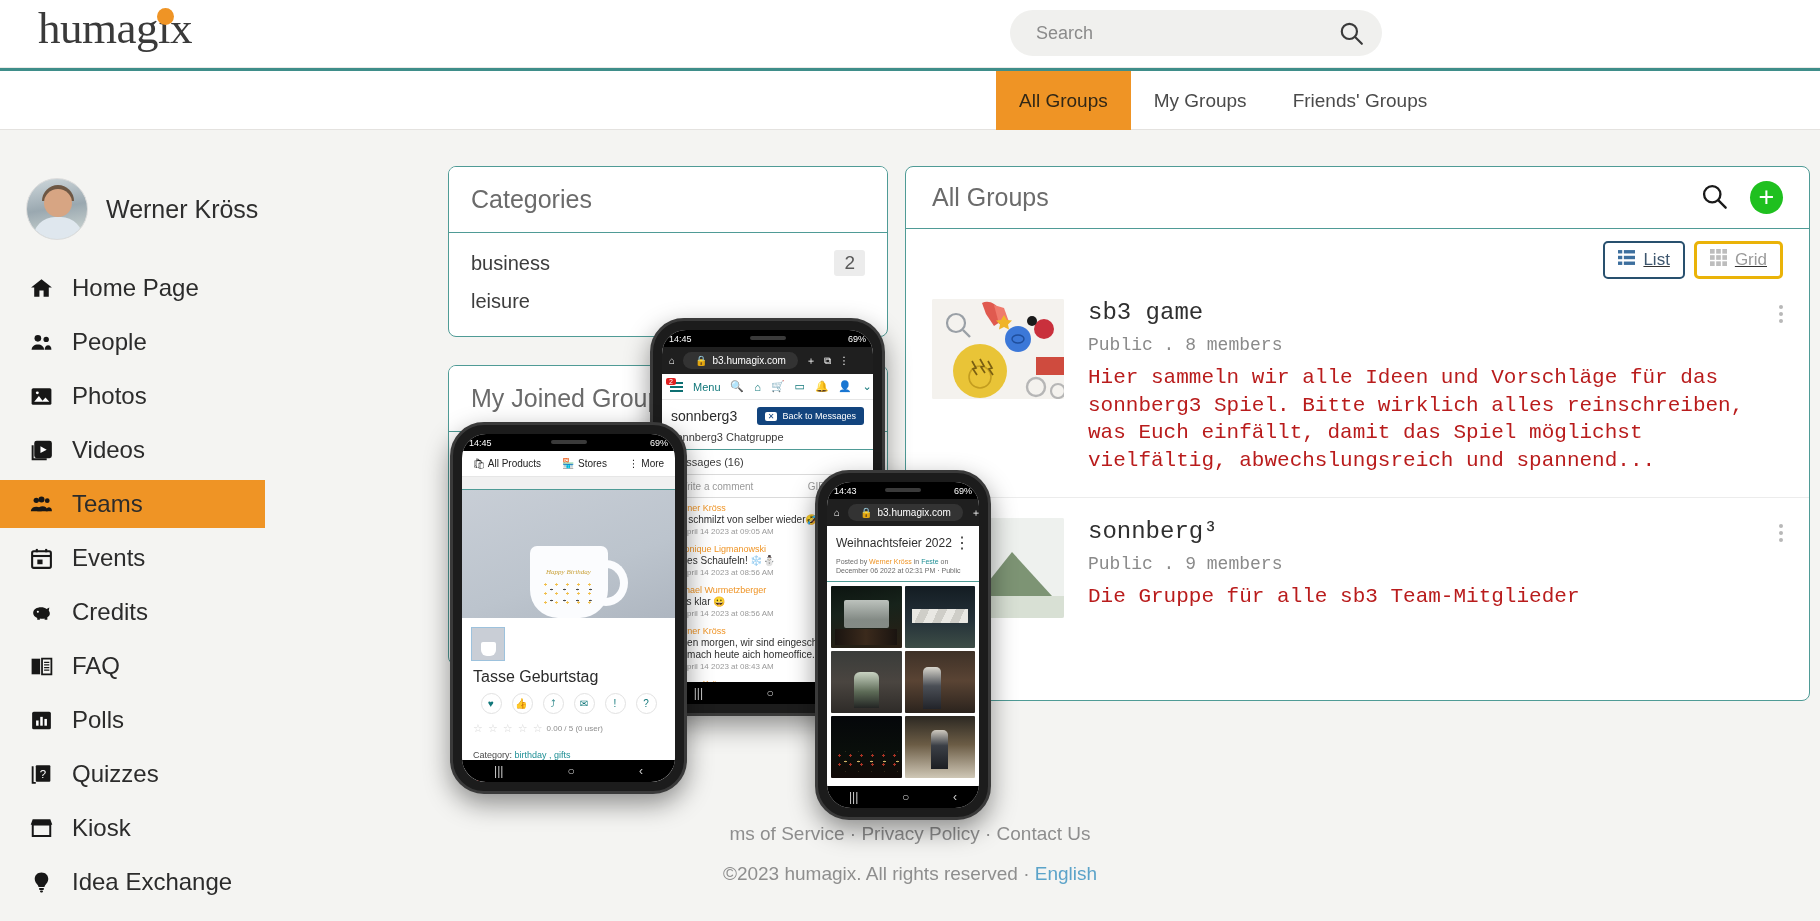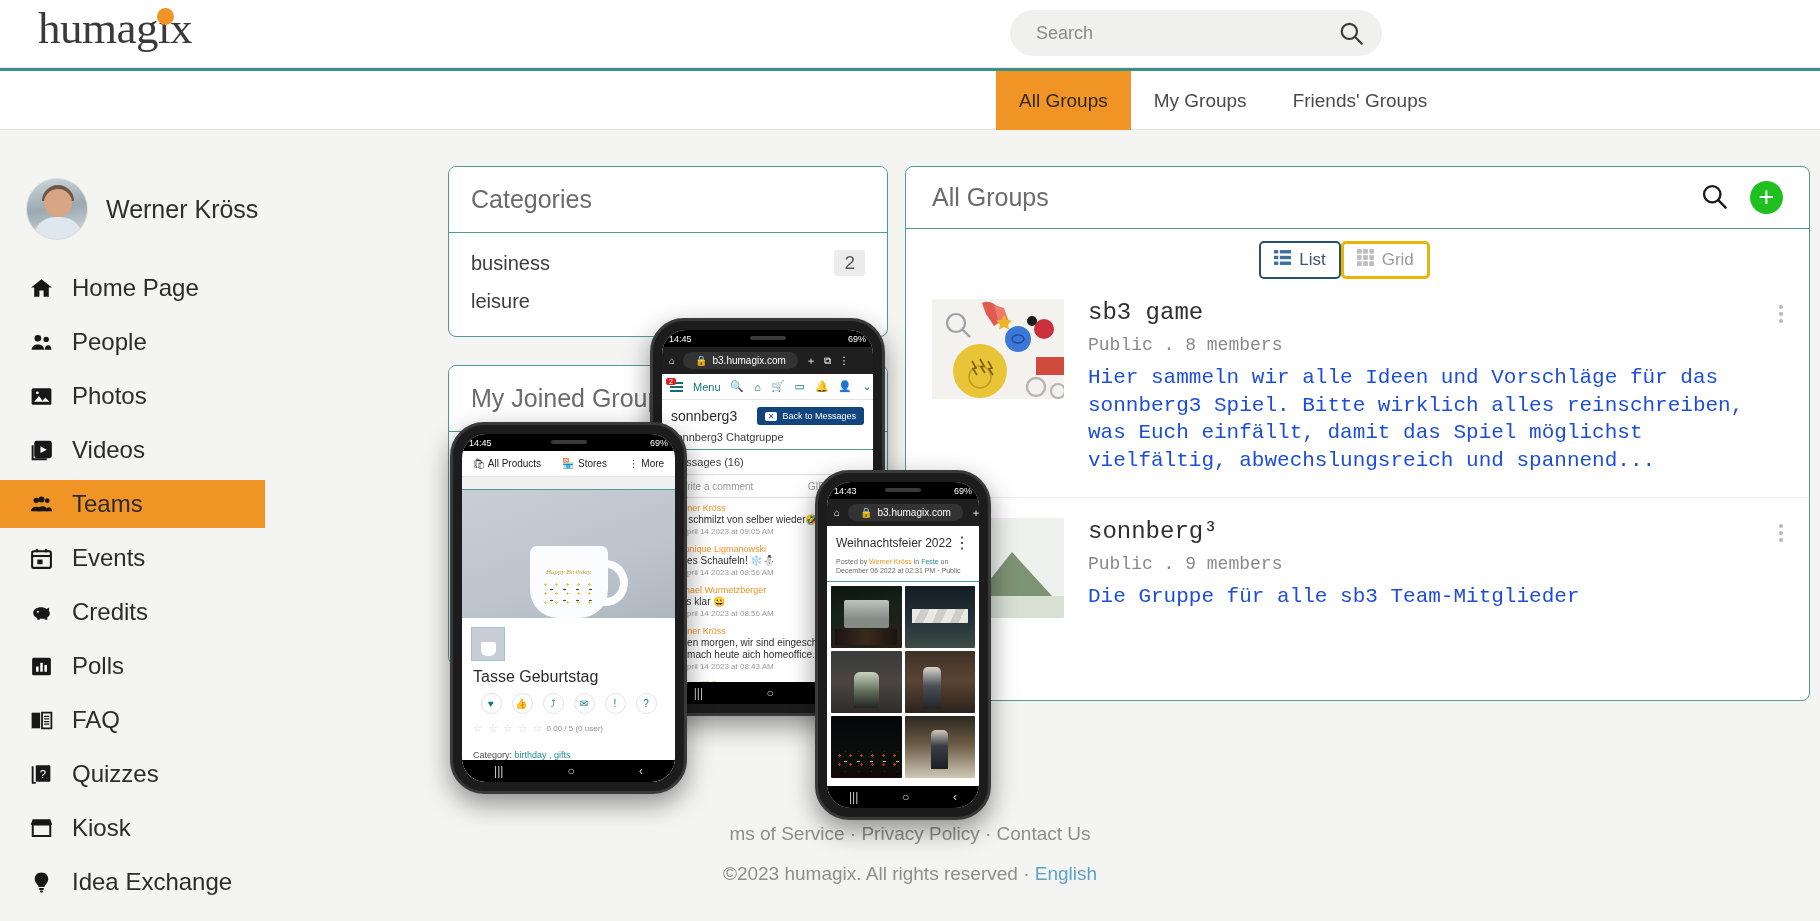--- a/index.html
+++ b/index.html
@@ -125,21 +125,21 @@
     padding:0 26px;
   }
   .groups-title { font-size:25px; color:#6b6b6b; }
   .groups-head-actions { display:flex; align-items:center; gap:22px; }
   .plus-btn {
     width:33px; height:33px; border-radius:50%; background:#1fc01f;
     display:flex; align-items:center; justify-content:center;
     color:#fff; font-size:27px; line-height:1; cursor:pointer;
   }
   .view-toggle {
-    display:flex; justify-content:center; gap:0; padding:12px 26px 0 0;
+    display:flex; justify-content:flex-end; gap:9px; padding:12px 26px 0 0;text-decoration:underline;
   }
   .vt-btn {
     display:flex; align-items:center; gap:8px;
     border:3px solid #eab308; border-radius:5px;
     padding:5px 13px; font-size:17px; color:#9a9a9a; cursor:pointer;
     background:#fff;
   }
   .vt-btn.active { border:2px solid #28506e; color:#3d566e; }
 
   .group-row {
@@ -148,21 +148,21 @@
   }
   .group-row:last-child { border-bottom:none; }
   .group-thumb {
     width:132px; height:100px; flex:none; border-radius:2px;
     background:#f2f0ec; overflow:hidden; position:relative;
   }
   .thumb-art { position:absolute; inset:0; }
   .group-info { margin-left:24px; flex:1; min-width:0;font-family:Liberation Mono, monospace; }
   .group-name { font-size:24px; color:#2f2f2f; }
   .group-meta { font-size:18px; color:#8a8a8a; margin-top:9px; }
-  .group-desc { font-size:21px; color:#1d4ed8; margin-top:9px; line-height:1.32; }
+  .group-desc { font-size:21px; color:#b91c1c; margin-top:9px; line-height:1.32; }
   .kebab {
     position:absolute; right:26px; top:26px;
     display:flex; flex-direction:column; gap:3px; cursor:pointer;
   }
   .kebab i { width:4px; height:4px; border-radius:50%; background:#b8b8b8; display:block; }
 
   
   .footer {
     position:absolute; left:0; bottom:0; width:1820px; text-align:center;
     font-size:19px; color:#8e8e8e;
@@ -442,38 +442,38 @@
             <path d="M4 12.5c0-3.6 3.6-5.6 7.5-5.6 2.2 0 4.1.6 5.4 1.7l2.6-1.3-.5 3.1c.7.8 1 1.7 1 2.5 0 1.5-.9 2.8-2.4 3.7V19h-2.6v-1.2c-.7.2-1.5.3-2.3.3s-1.6-.1-2.3-.3V19H7.9v-1.8C5.6 16.2 4 14.6 4 12.5z"></path>
             <circle cx="8.5" cy="11.2" r="1" fill="#fff"></circle>
           </svg>
         </span>
         <span class="nav-label">Credits</span>
       </div>
 
       <div class="nav-item">
         <span class="nav-ico">
           <svg viewBox="0 0 24 24" width="25" height="25" fill="#171717">
+            <path d="M2.5 4.5h8.2v15H2.5z"></path>
+              <path d="M12.5 4.5h9v15h-9z" fill="none" stroke="#171717" stroke-width="1.7"></path>
+            <path d="M14.5 8h5M14.5 10.5h5M14.5 13h5M14.5 15.5h5" stroke="#171717" stroke-width="1.2"></path>
+          </svg>
+        </span>
+        <span class="nav-label">FAQ</span>
+      </div>
+
+      <div class="nav-item">
+        <span class="nav-ico">
+          <svg viewBox="0 0 24 24" width="25" height="25" fill="#171717">
             <rect x="3" y="3.5" width="18" height="17" rx="1.6"></rect>
             <rect x="6.8" y="12" width="2.4" height="5" fill="#fff"></rect>
             <rect x="10.8" y="8.5" width="2.4" height="8.5" fill="#fff"></rect>
             <rect x="14.8" y="10.5" width="2.4" height="6.5" fill="#fff"></rect>
           </svg>
         </span>
         <span class="nav-label">Polls</span>
-      </div>
-
-      <div class="nav-item">
-        <span class="nav-ico">
-          <svg viewBox="0 0 24 24" width="25" height="25" fill="#171717">
-            <path d="M2.5 4.5h8.2v15H2.5z"></path>
-              <path d="M12.5 4.5h9v15h-9z" fill="none" stroke="#171717" stroke-width="1.7"></path>
-            <path d="M14.5 8h5M14.5 10.5h5M14.5 13h5M14.5 15.5h5" stroke="#171717" stroke-width="1.2"></path>
-          </svg>
-        </span>
-        <span class="nav-label">FAQ</span>
       </div>
 
       <div class="nav-item">
         <span class="nav-ico">
           <svg viewBox="0 0 24 24" width="25" height="25" fill="none" stroke="#171717" stroke-width="1.8">
             <path d="M3.5 4v16h3"></path>
               <rect x="6.5" y="3" width="14" height="16" fill="#171717" stroke="none" rx="1"></rect>
             <text x="13.5" y="15" font-size="11" fill="#fff" text-anchor="middle" font-family="Liberation Sans, sans-serif" stroke="none">?</text>
           </svg>
         </span>

